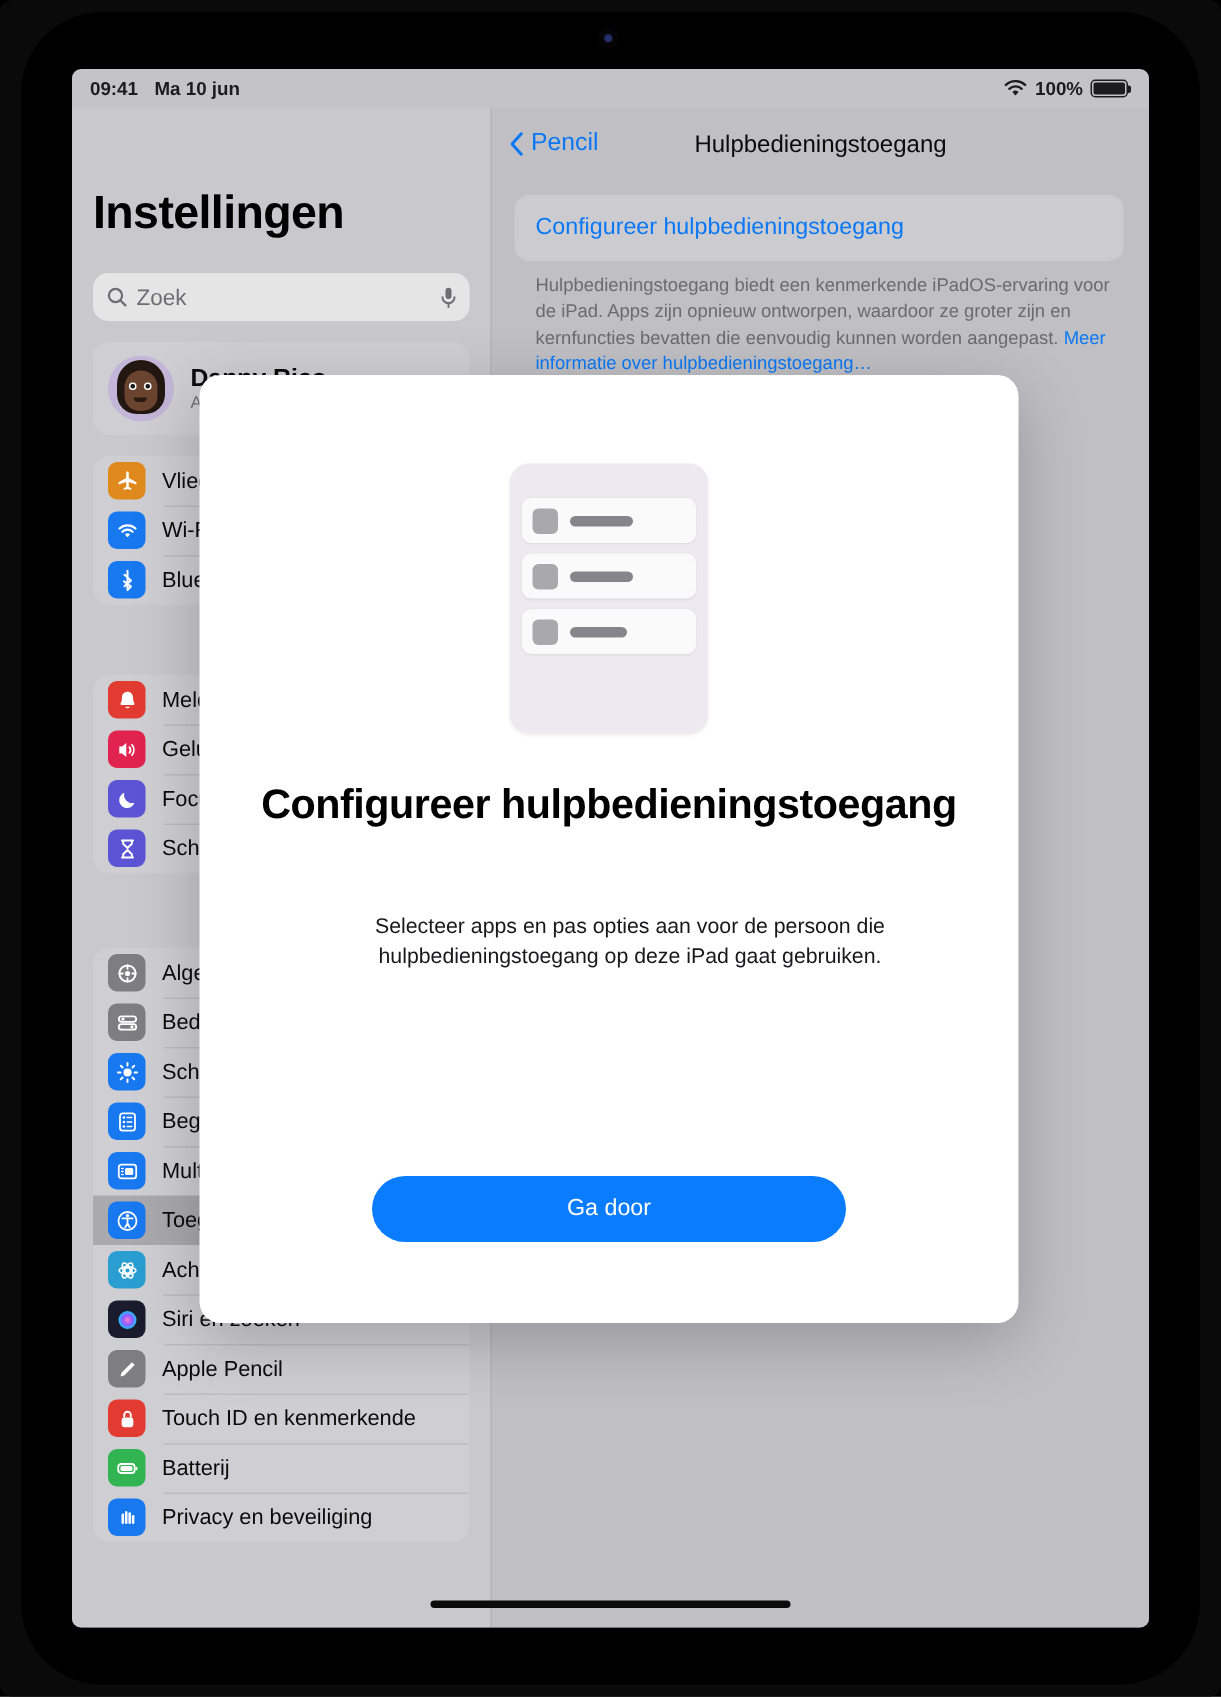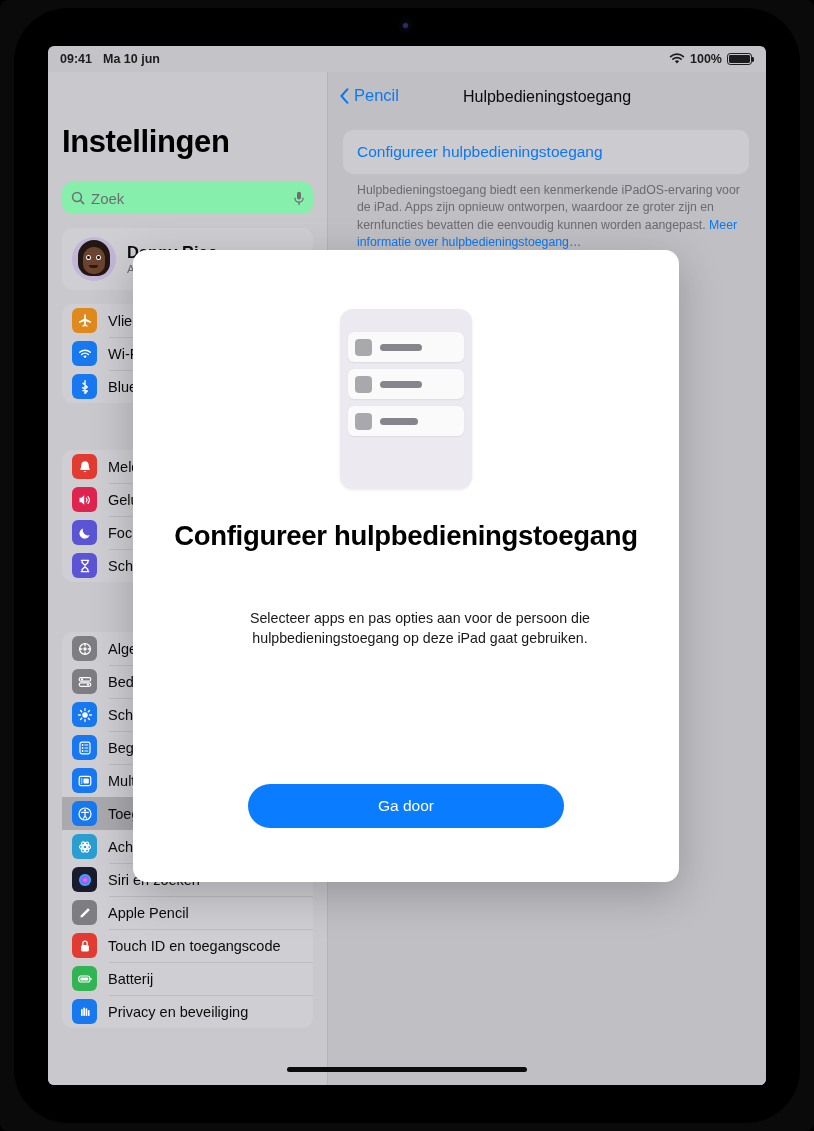--- a/index.html
+++ b/index.html
@@ -68,21 +68,21 @@
     background:#bfbfc4;
   }
 
   
   #settings-title {
     position:absolute; left:14px; top:52px;
     font-size:31px; font-weight:bold; color:#000000; letter-spacing:-0.4px;
   }
   #search {
     position:absolute; left:14px; top:110px; width:251px; height:32px;
-    background:#86efac; border-radius:10px;
+    background:#e5e5e5; border-radius:10px;
     display:flex; align-items:center; padding:0 9px; gap:6px;
   }
   #search .ph { font-size:15px; color:#6d6d72; flex:1; }
 
   #account {
     position:absolute; left:14px; top:156px; width:251px; height:62px;
     background:#cfcfd3; border-radius:11px;
     display:flex; align-items:center; gap:11px; padding:0 10px;
   }
   #avatar {
@@ -422,21 +422,21 @@
             </span>
             <span class="row-label">Apple Pencil</span>
           </div>
           <div class="row">
             <span class="ic" style="background: rgb(226, 59, 50);">
               <svg width="16" height="16" viewBox="0 0 16 16">
                 <rect x="4.1" y="7" width="7.8" height="6.5" rx="1.6" fill="#fff"></rect>
                 <path d="M5.8 7V5.4a2.2 2.2 0 0 1 4.4 0V7" stroke="#fff" stroke-width="1.3" fill="none"></path>
               </svg>
             </span>
-            <span class="row-label">Touch ID en toegangscode</span>
+            <span class="row-label">Touch ID en kenmerkende</span>
           </div>
           <div class="row">
             <span class="ic" style="background: rgb(50, 180, 82);">
               <svg width="16" height="16" viewBox="0 0 16 16">
                 <rect x="1.8" y="5" width="11" height="6" rx="2" stroke="#fff" stroke-width="1.2" fill="none"></rect>
                 <rect x="3.3" y="6.4" width="8" height="3.2" rx="1.1" fill="#fff"></rect>
                 <rect x="13.4" y="6.9" width="1.2" height="2.2" rx="0.6" fill="#fff"></rect>
               </svg>
             </span>
             <span class="row-label">Batterij</span>

